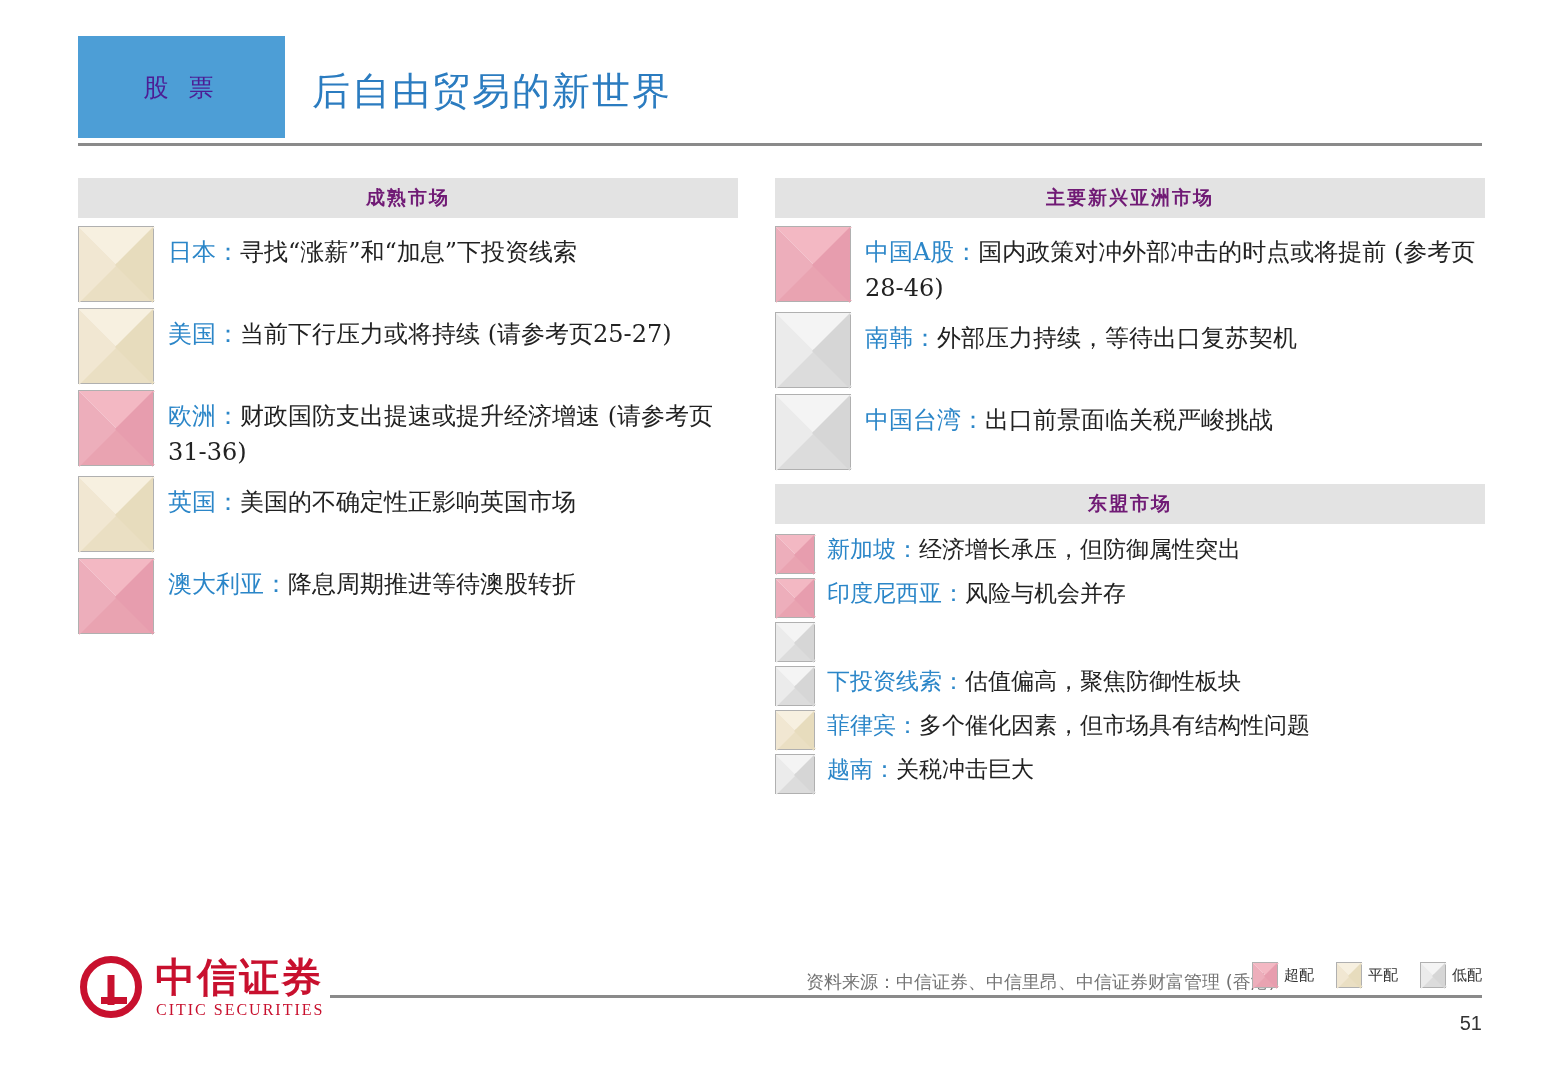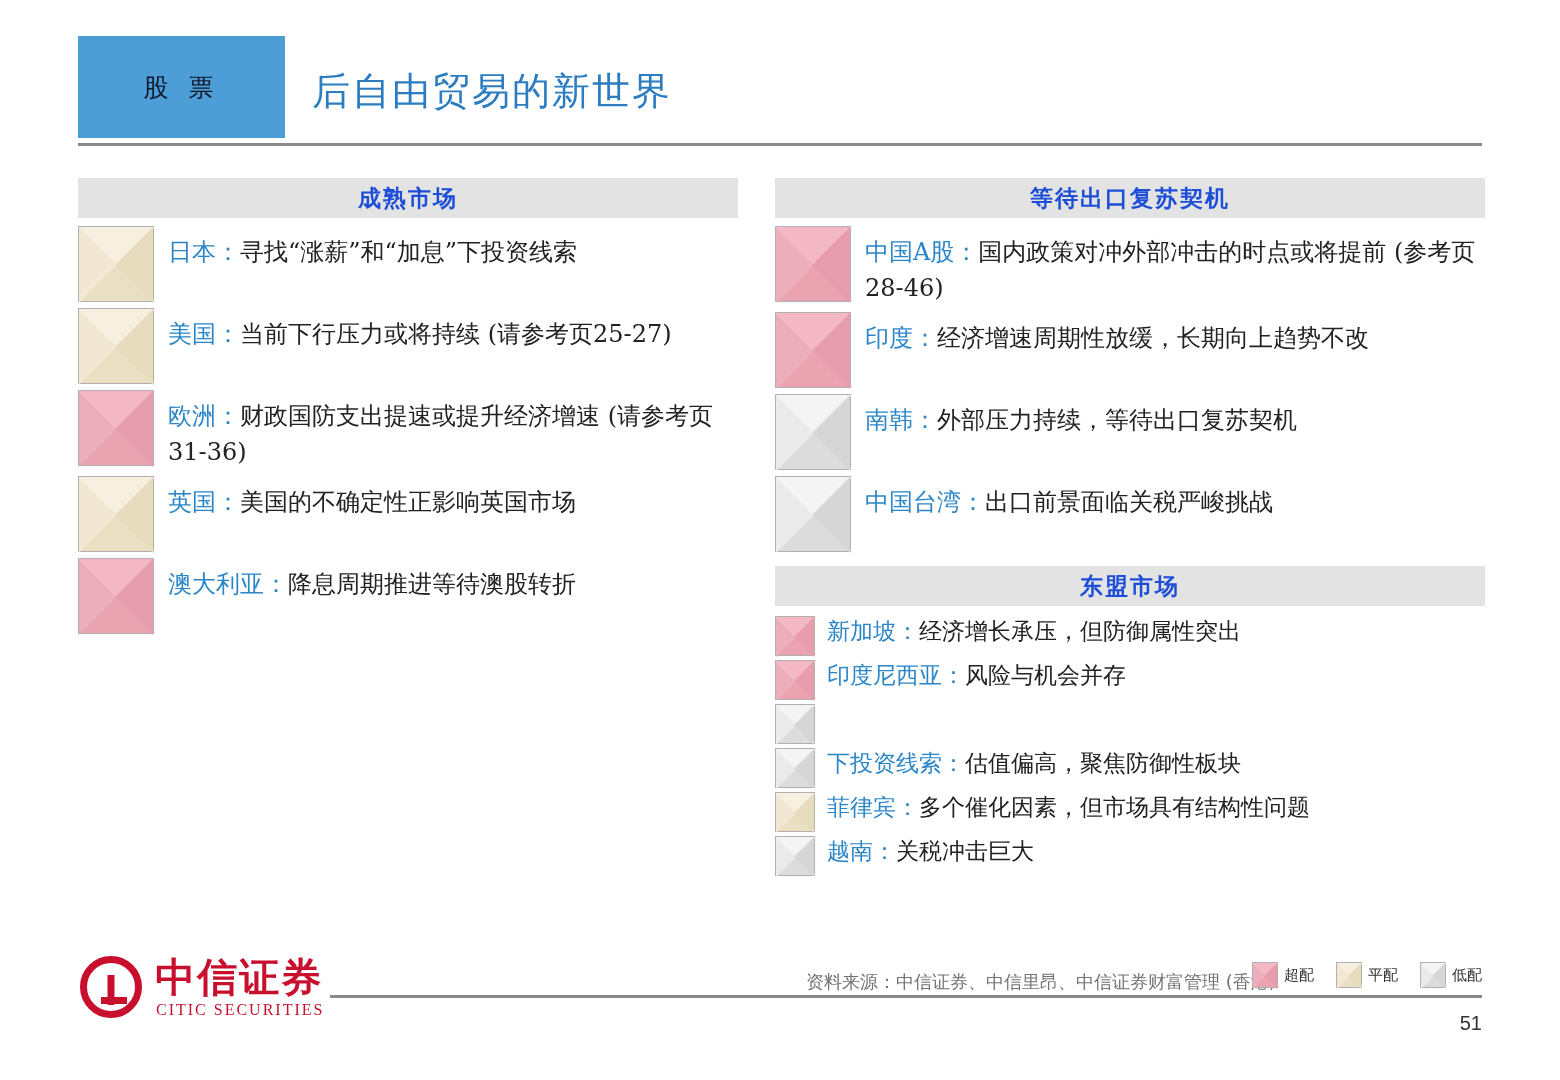--- a/index.html
+++ b/index.html
@@ -21,21 +21,21 @@
     left: 0; top: 0;
     width: 1560px;
     height: 150px;
   }
   .header-tag {
     position: absolute;
     left: 78px; top: 36px;
     width: 207px;
     height: 102px;
     background: #4d9ed6;
-    color: #0f172a;
+    color: #4c1d95;
     font-size: 25px;
     letter-spacing: 6px;
     display: flex;
     align-items: center;
     justify-content: center;
     font-family: "DejaVu Sans", sans-serif;
   }
   .header-title {
     position: absolute;
     left: 312px; top: 66px;
@@ -64,22 +64,22 @@
     left: 775px; top: 178px;
     width: 710px;
   }
 
   .section-bar {
     background: #e3e3e3;
     height: 40px;
     display: flex;
     align-items: center;
     justify-content: center;
-    font-size: 23px;
-    color: #1d4ed8;
+    font-size: 19px;
+    color: #701a75;
     font-family: Liberation Sans, sans-serif;
     font-weight: bold;
     letter-spacing: 2px;
   }
 
   .list {
     margin-top: 8px;
   }
 
   .row {
@@ -336,46 +336,35 @@
       </div>
       <div class="row-text">
         <span class="label">澳大利亚：</span><span>降息周期推进等待澳股转折</span>
       </div>
     </div>
 
   </div>
 </div>
 
 <div class="col-right">
-  <div class="section-bar">等待出口复苏契机</div>
+  <div class="section-bar">主要新兴亚洲市场</div>
   <div class="list">
 
     <div class="row">
       <div class="marker m-pink">
         <span class="q top"></span>
           <span class="q bottom"></span>
           <span class="q left"></span>
           <span class="q right"></span>
       </div>
       <div class="row-text">
         <span class="label">中国A股：</span><span>国内政策对冲外部冲击的时点或将提前 (参考页28-46)</span>
       </div>
     </div>
 
-    <div class="row">
-      <div class="marker m-pink">
-        <span class="q top"></span>
-          <span class="q bottom"></span>
-          <span class="q left"></span>
-          <span class="q right"></span>
-      </div>
-      <div class="row-text">
-        <span class="label">印度：</span><span>经济增速周期性放缓，长期向上趋势不改</span>
-      </div>
-    </div>
 
     <div class="row">
       <div class="marker m-grey">
         <span class="q top"></span>
           <span class="q bottom"></span>
           <span class="q left"></span>
           <span class="q right"></span>
       </div>
       <div class="row-text">
         <span class="label">南韩：</span><span>外部压力持续，等待出口复苏契机</span>

